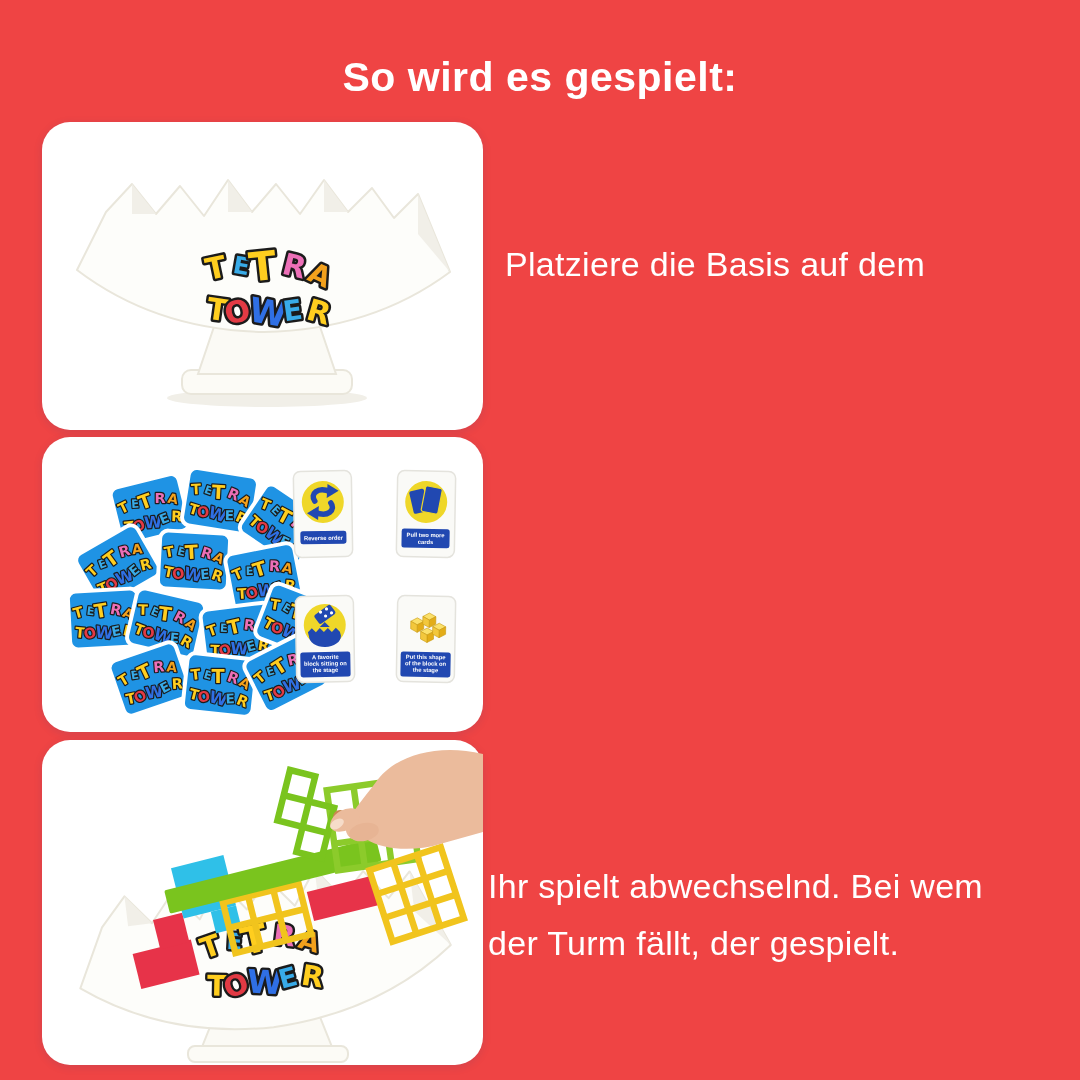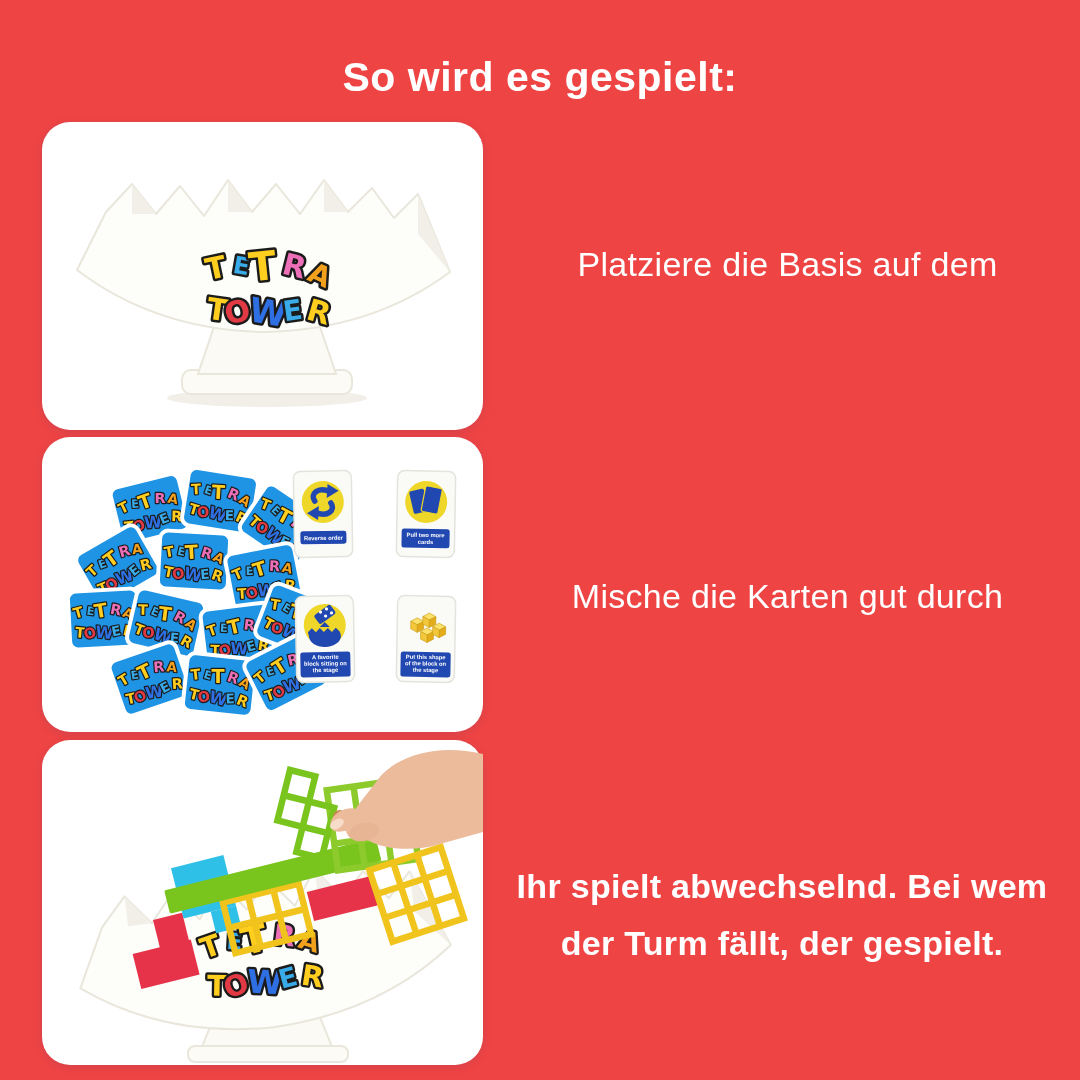--- a/index.html
+++ b/index.html
@@ -18,26 +18,26 @@
   .card{
     position:absolute;left:42px;width:441px;
     background:#fff;border-radius:28px;
     box-shadow:0 2px 8px rgba(50,70,130,.15);
   }
   .card svg{display:block;}
   .card1{top:122px;height:308px;}
   .card2{top:437px;height:295px;}
   .card3{top:740px;height:325px;}
   .caption{
-    position:absolute;color:#fff;text-align:center;
+    position:absolute;color:#fff;
     font-size:34px;font-weight:300;line-height:57px;letter-spacing:.3px;
   }
   .cap1{left:505px;top:236px;width:565px;}
   .cap2{left:505px;top:568px;width:565px;}
-  .cap3{left:488px;top:858px;width:588px;font-weight:bold;}
+  .cap3{left:488px;top:858px;width:588px;}
   .defs-holder{position:absolute;width:0;height:0;}
   text.lblt{fill:#fff;font-size:5.8px;font-weight:bold;text-anchor:middle;}
   .ac-body{fill:#FAFAF7;stroke:#E4E3DD;stroke-width:1.5;}
   .lbl{fill:#2148B1;}
 </style>
 </head>
 <body>
 
 <div class="stage">
 
@@ -258,21 +258,18 @@
         <ellipse cx="322" cy="92" rx="15" ry="9" transform="rotate(-12 322 92)" fill="#E7B494"></ellipse>
         <ellipse cx="303" cy="80" rx="16" ry="10" transform="rotate(-30 303 80)" fill="#EBBB9C"></ellipse>
         <ellipse cx="295" cy="84" rx="7.5" ry="4.5" transform="rotate(-30 295 84)" fill="#F6DCC9"></ellipse>
       </g>
     </svg>
   </div>
 
   <div class="caption cap1">
     <div>Platziere die Basis auf dem</div>
   </div>
-  <div class="caption cap2">
-    <div>Mische die Karten gut durch</div>
-  </div>
   <div class="caption cap3">
     <div>Ihr spielt abwechselnd. Bei wem</div>
     <div>der Turm fällt, der gespielt.</div>
   </div>
 
 </div>
 
 </body></html>

